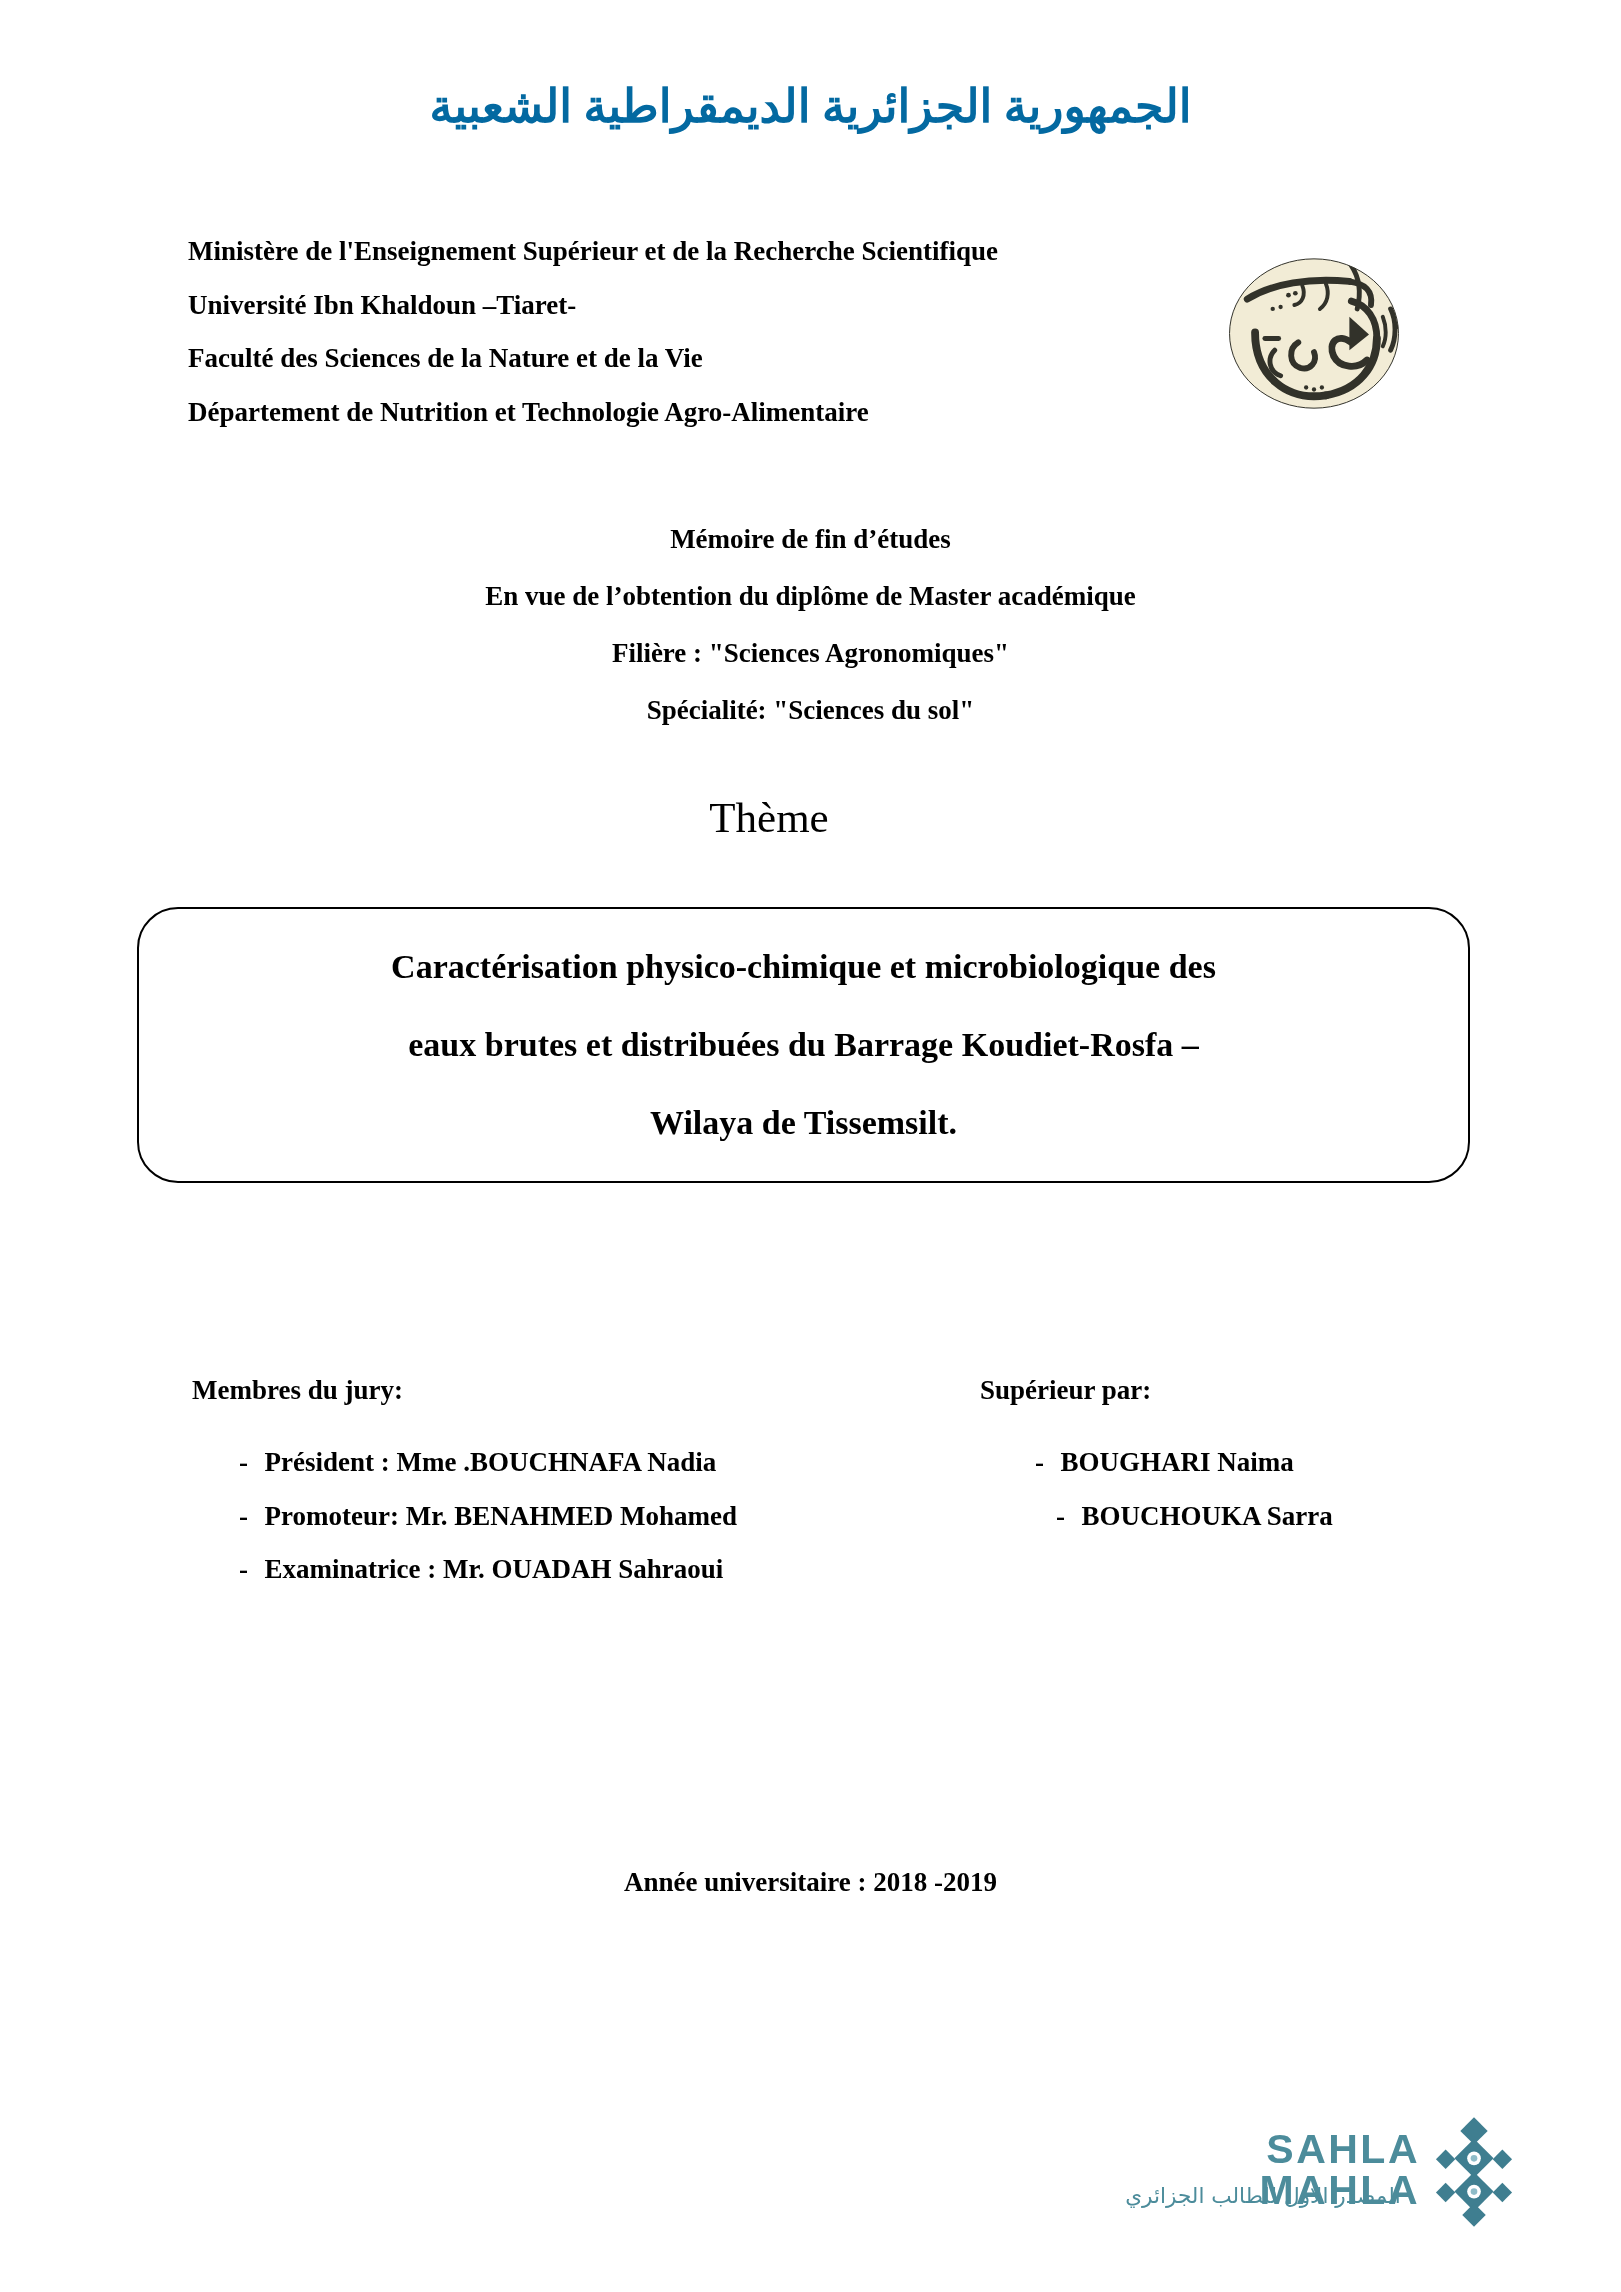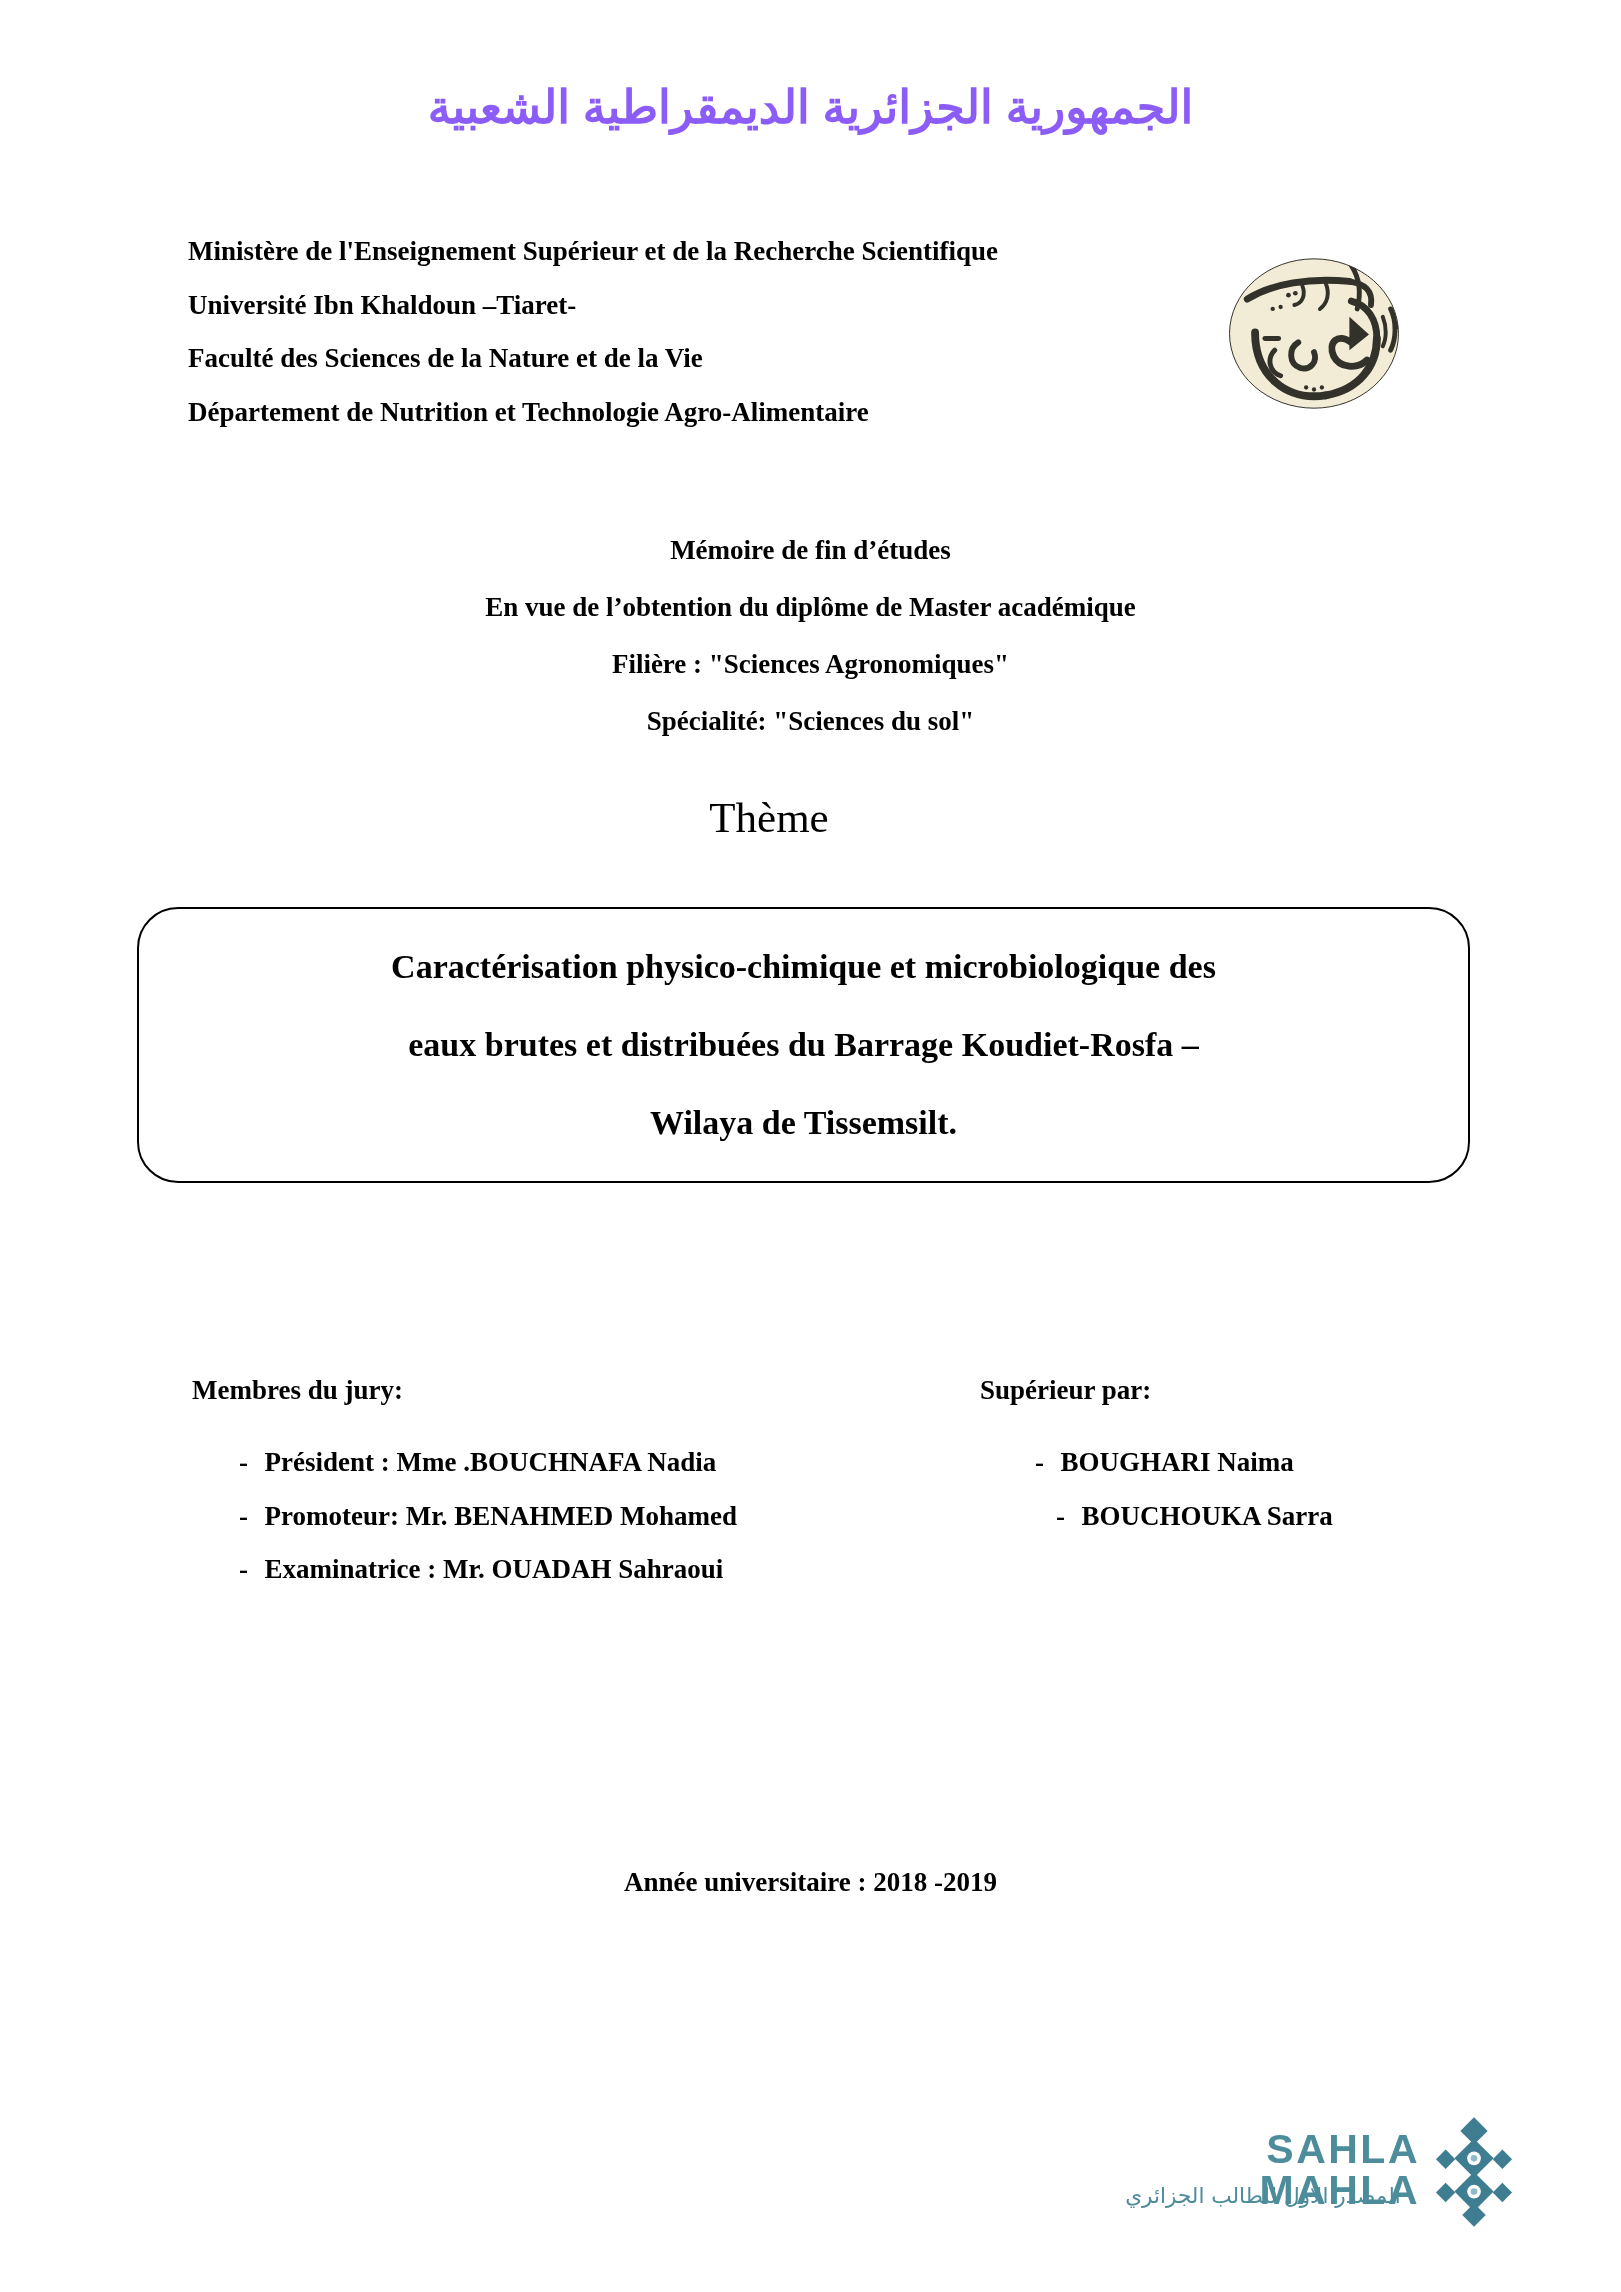--- a/index.html
+++ b/index.html
@@ -23,25 +23,25 @@
   }
 
   
   .arabic-header {
     position: absolute;
     top: 76px;
     left: 0;
     width: 1621px;
     text-align: center;
     direction: rtl;
-    font-family: Liberation Sans, sans-serif;
+    font-family: Liberation Serif, serif;
     font-size: 46px;
     font-weight: 700;
     letter-spacing: 1px;
-    color: #8b5cf6;
+    color: #0369a1;
     line-height: 1.35;
     white-space: nowrap;
   }
 
   
   .institution {
     position: absolute;
     top: 238px;
     left: 188px;
     width: 1078px;
@@ -59,21 +59,21 @@
     position: absolute;
     top: 248px;
     left: 1204px;
     width: 221px;
     height: 172px;
   }
 
   
   .degree-block {
     position: absolute;
-    top: 537px;
+    top: 526px;
     left: 0;
     width: 1621px;
     text-align: center;
     font-size: 27px;
     font-weight: bold;
     line-height: 1;
   }
   .degree-block .line {
     margin-bottom: 30px;
     white-space: nowrap;

